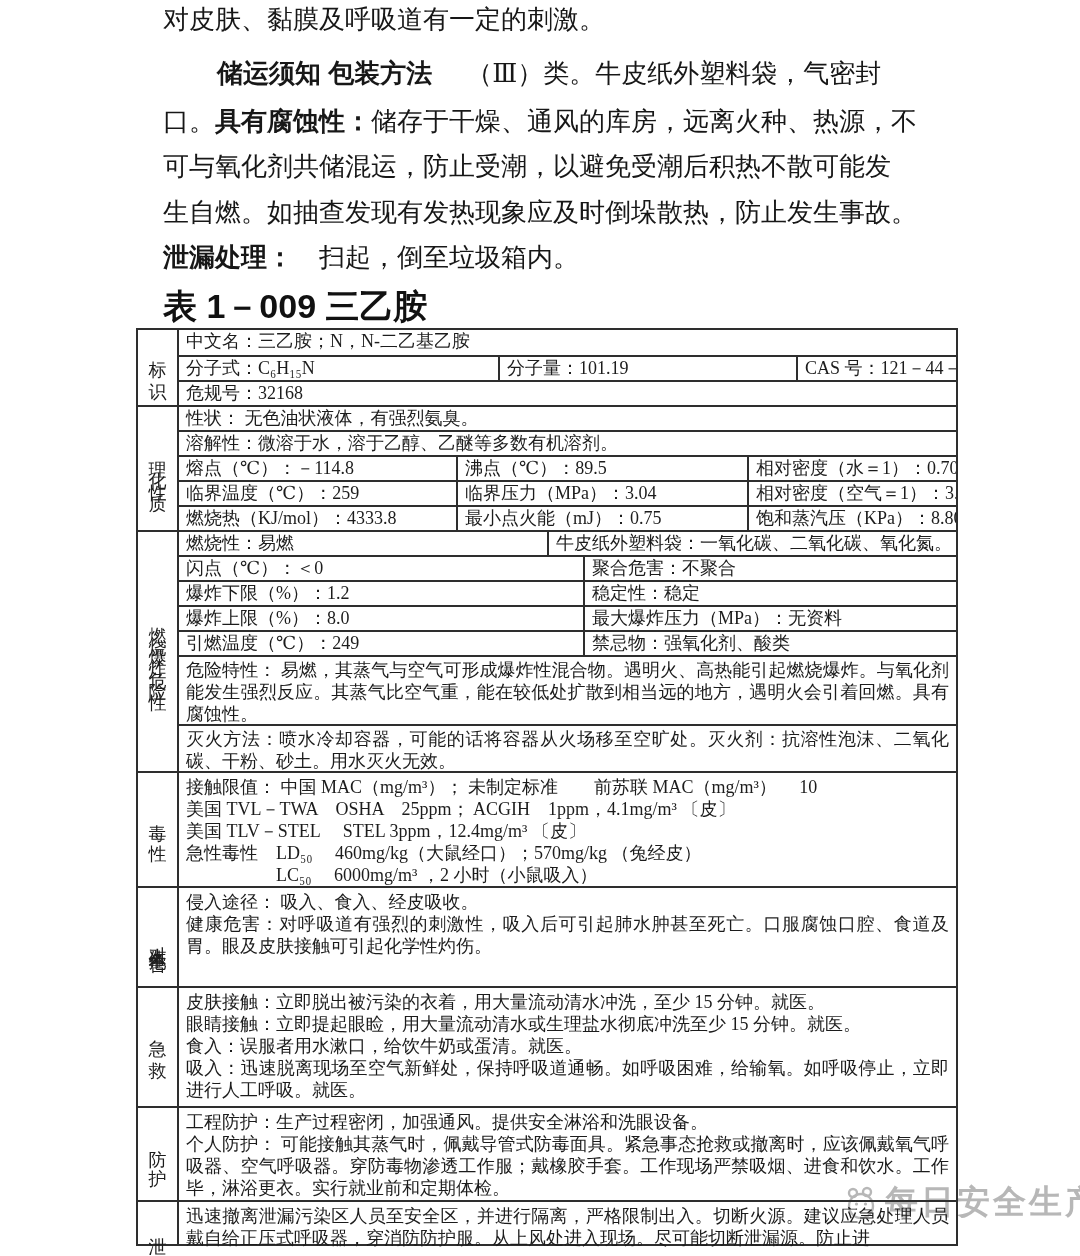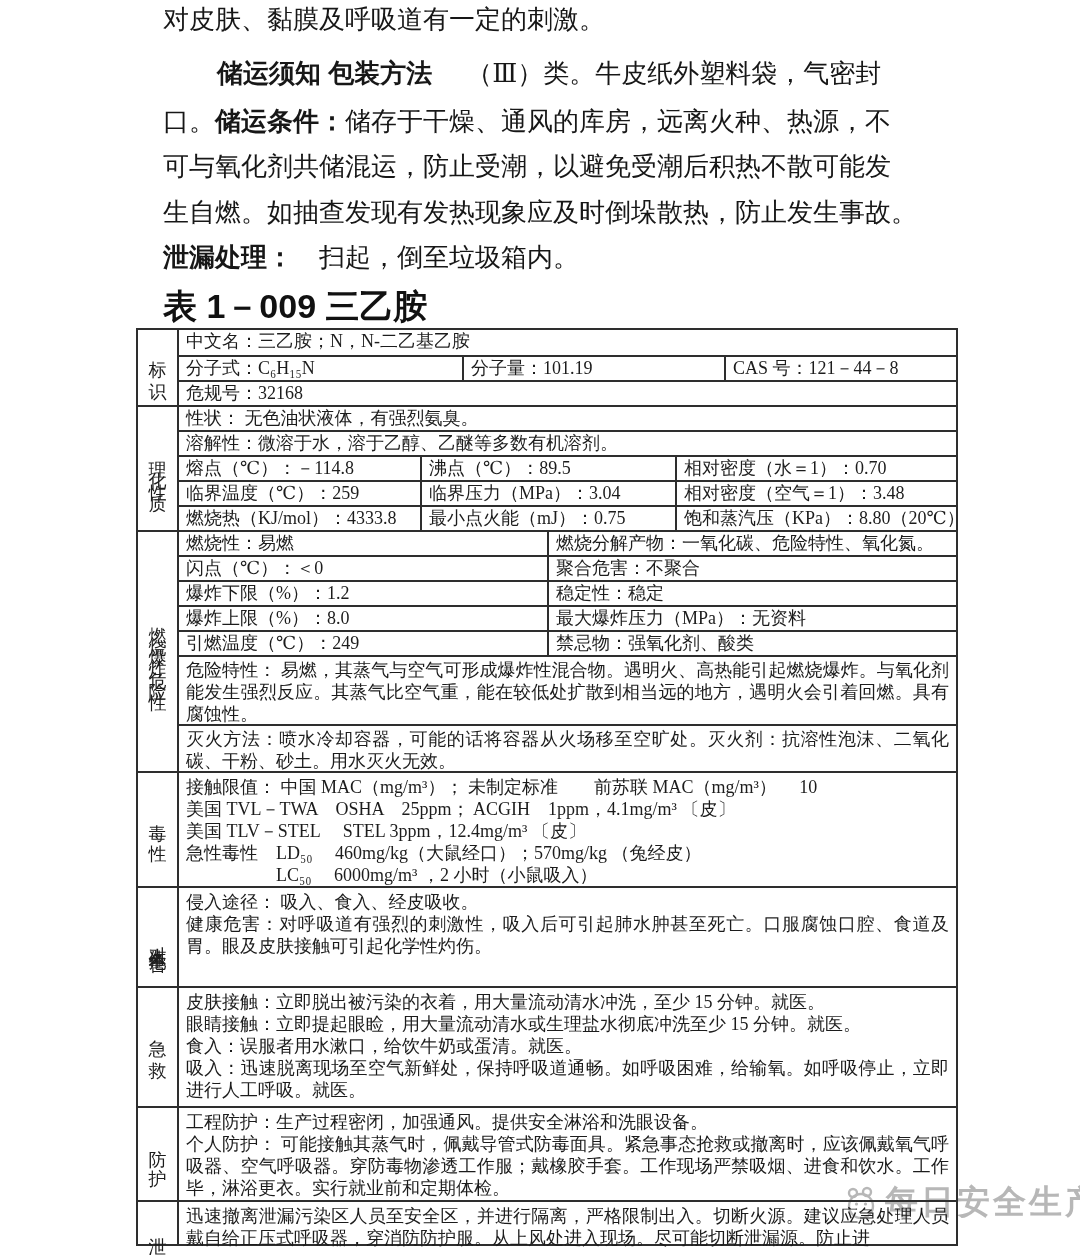--- a/index.html
+++ b/index.html
@@ -27,21 +27,21 @@
   
   .tbl{position:absolute;left:136px;top:328px;width:822px;border:2px solid #2e2e2e;
     box-sizing:border-box;font-size:18px;background:transparent;z-index:1;}
   .sec{display:flex;box-sizing:border-box;}
   .sec + .sec{border-top:2px solid #2e2e2e;}
   .lab{width:41px;flex:0 0 41px;border-right:2px solid #2e2e2e;display:flex;
     align-items:center;justify-content:center;box-sizing:border-box;}
   .lab span{writing-mode:vertical-rl;text-orientation:upright;font-size:18px;color:#1c1c1c;}
   .rows{flex:1;display:flex;flex-direction:column;min-width:0;}
   .trow{display:flex;box-sizing:border-box;}
-  .trow + .trow{border-top:2px solid #2e2e2e;}
+  .trow + .trow{border-top:2px solid #2e2e2e;gap:36px;}
   .trow.single{height:25px;line-height:23px;}
   .tc{padding:0 7px;box-sizing:border-box;overflow:hidden;white-space:nowrap;}
   .tc + .tc{border-left:2px solid #2e2e2e;}
   .tc.grow{flex:1;}
   .tc.wrap{white-space:normal;text-align:justify;line-height:22px;padding:2px 7px 1px 7px;}
   .lines .tline{line-height:22px;white-space:nowrap;}
   .tc.lines{padding:3px 7px;}
 </style>
 </head>
 <body>
@@ -57,21 +57,21 @@
       <circle cx="22.5" cy="19" r="1.6" fill="#a6a6a6" stroke="none"></circle>
     </svg>
     <span class="wm-text">每日安全生产</span>
   </div>
 
   <div class="iline" style="top:3px">对皮肤、黏膜及呼吸道有一定的刺激。</div>
   <div class="iline indent" style="top:56px">
     <span class="b">储运须知 包装方法</span><span class="gap-lg">（Ⅲ）类。牛皮纸外塑料袋，气密封</span>
   </div>
   <div class="iline" style="top:104px">
-    <span>口。</span><span class="b">储运条件：</span><span>储存于干燥、通风的库房，远离火种、热源，不</span>
+    <span>口。</span><span class="b">具有腐蚀性：</span><span>储存于干燥、通风的库房，远离火种、热源，不</span>
   </div>
   <div class="iline" style="top:150px">可与氧化剂共储混运，防止受潮，以避免受潮后积热不散可能发</div>
   <div class="iline" style="top:196px">生自燃。如抽查发现有发热现象应及时倒垛散热，防止发生事故。</div>
   <div class="iline" style="top:240px">
     <span class="b">泄漏处理：</span><span class="gap-sm">扫起，倒至垃圾箱内。</span>
   </div>
   <div class="caption">表 1－009  三乙胺</div>
 
   <div class="tbl">
 
@@ -123,21 +123,21 @@
       </div>
     </div>
 
     <div class="sec" style="height:241px">
       <div class="lab">
           <span style="letter-spacing:11px">燃烧爆炸危险性</span>
         </div>
       <div class="rows">
         <div class="trow single">
           <div class="tc" style="flex:0 0 368px">燃烧性：易燃</div>
-          <div class="tc grow">燃烧分解产物：一氧化碳、危险特性、氧化氮。</div>
+          <div class="tc grow">牛皮纸外塑料袋：一氧化碳、二氧化碳、氧化氮。</div>
         </div>
         <div class="trow single">
           <div class="tc" style="flex:0 0 368px">闪点（℃）：＜0</div>
           <div class="tc grow">聚合危害：不聚合</div>
         </div>
         <div class="trow single">
           <div class="tc" style="flex:0 0 368px">爆炸下限（%）：1.2</div>
           <div class="tc grow">稳定性：稳定</div>
         </div>
         <div class="trow single">

